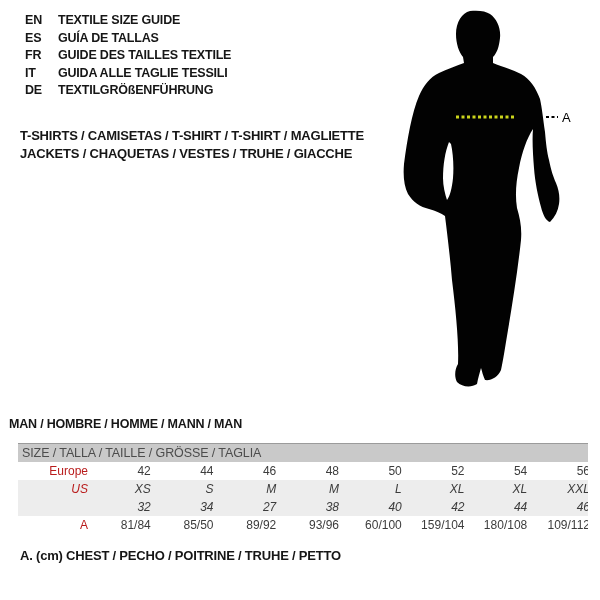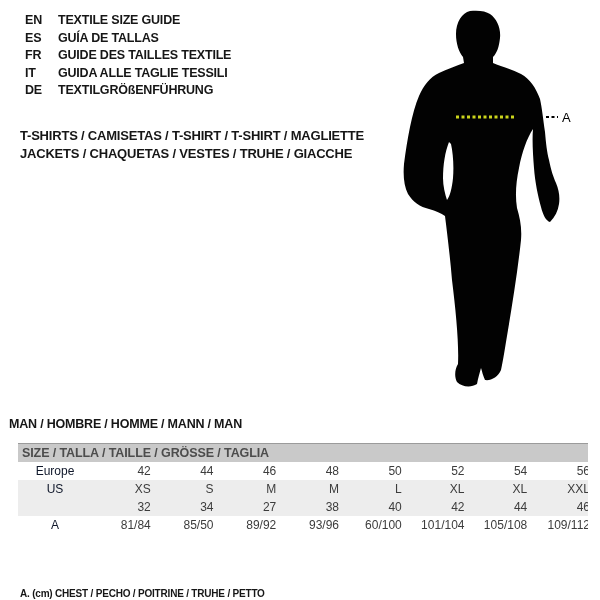--- a/index.html
+++ b/index.html
@@ -21,29 +21,29 @@
 
   
   .section-title { position:absolute; left:9px; top:417px; font-weight:bold; font-size:12.5px; letter-spacing:-0.2px; }
 
   
   .size-table {
     position:absolute; left:18px; top:443px; width:572px;
     border-collapse:collapse; table-layout:fixed; font-size:12px; color:#3c3c3c;
   }
   .size-table th {
-    background:#c9c9c9; color:#4c4c4c; font-weight:bold; text-align:left;
+    background:#c9c9c9; color:#4c4c4c; font-weight:normal; text-align:left;
     padding:2px 0 2px 4px; border-top:1px solid #9b9b9b; font-size:12.5px; letter-spacing:-0.1px;
   }
   .size-table td { text-align:right; height:18px; padding:0; }
-  .size-table td.row-label { text-align:center; padding-left:4px; color:#0f172a; }
-  .size-table tr.shaded { background:#ededed; }
+  .size-table td.row-label { text-align:right; padding-left:4px; color:#b91c1c; }
+  .size-table tr.shaded { background:#ededed;font-style:italic; }
 
   
-  .footnote { position:absolute; left:20px; top:548px; font-weight:bold; font-size:10px; letter-spacing:-0.2px;margin-top:40px; }
+  .footnote { position:absolute; left:20px; top:548px; font-weight:bold; font-size:13px; letter-spacing:-0.2px; }
 </style>
 </head>
 <body>
 
 <div class="page">
 
   <div class="lang-block">
     <div class="lang-row">
       <span class="lang-code">EN</span>
       <span class="lang-label">TEXTILE SIZE GUIDE</span>
@@ -176,22 +176,22 @@
         <td>44</td>
         <td>46</td>
       </tr>
       <tr>
         <td class="row-label">A</td>
         <td>81/84</td>
         <td>85/50</td>
         <td>89/92</td>
         <td>93/96</td>
         <td>60/100</td>
-        <td>101/104</td>
-        <td>105/108</td>
+        <td>159/104</td>
+        <td>180/108</td>
         <td>109/112</td>
       </tr>
     </tbody>
   </table>
 
   <div class="footnote">A. (cm) CHEST / PECHO / POITRINE / TRUHE / PETTO</div>
 
 </div>
 
 </body></html>

